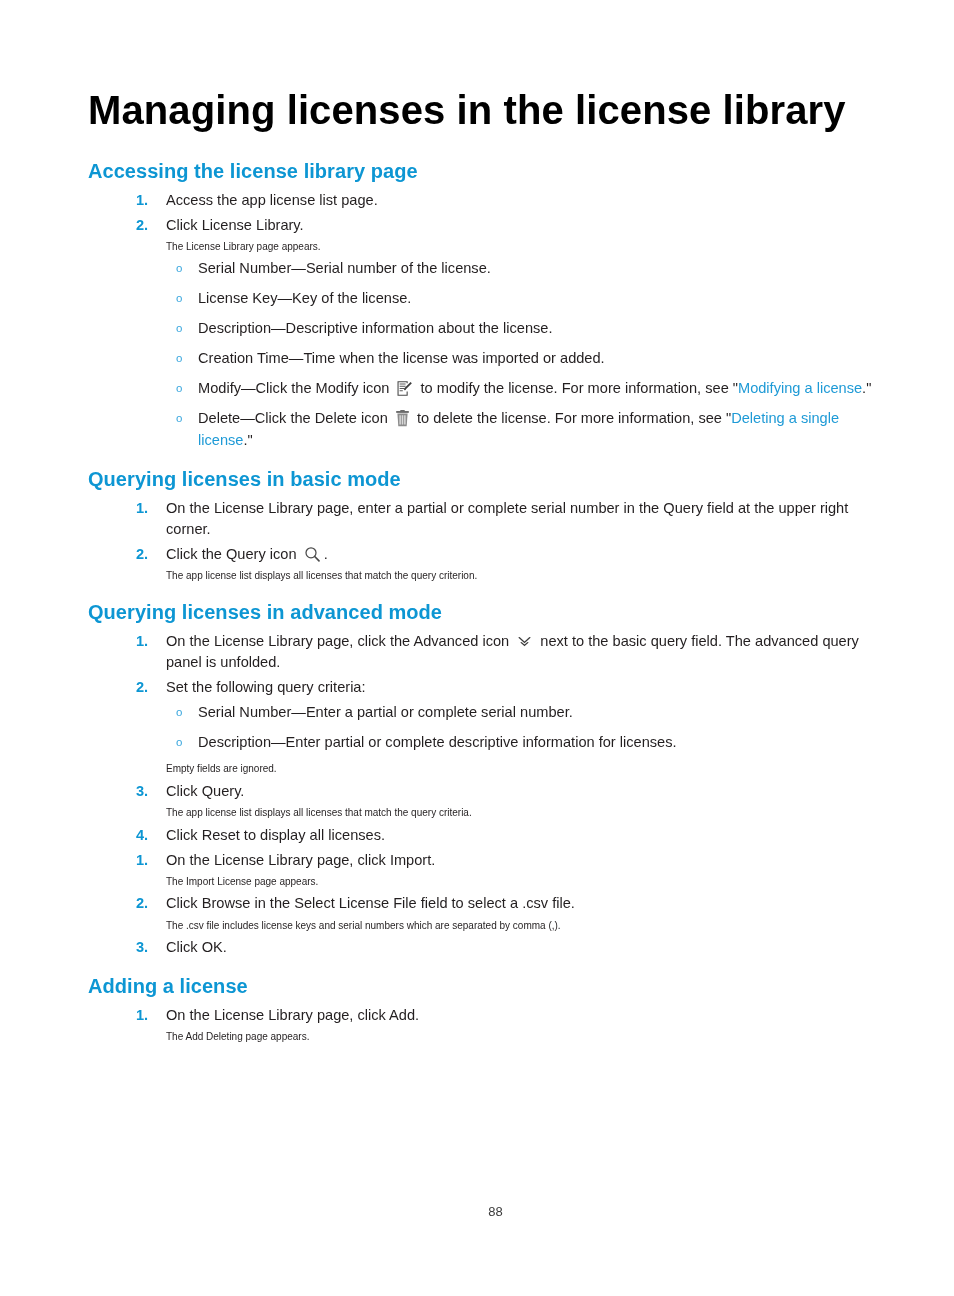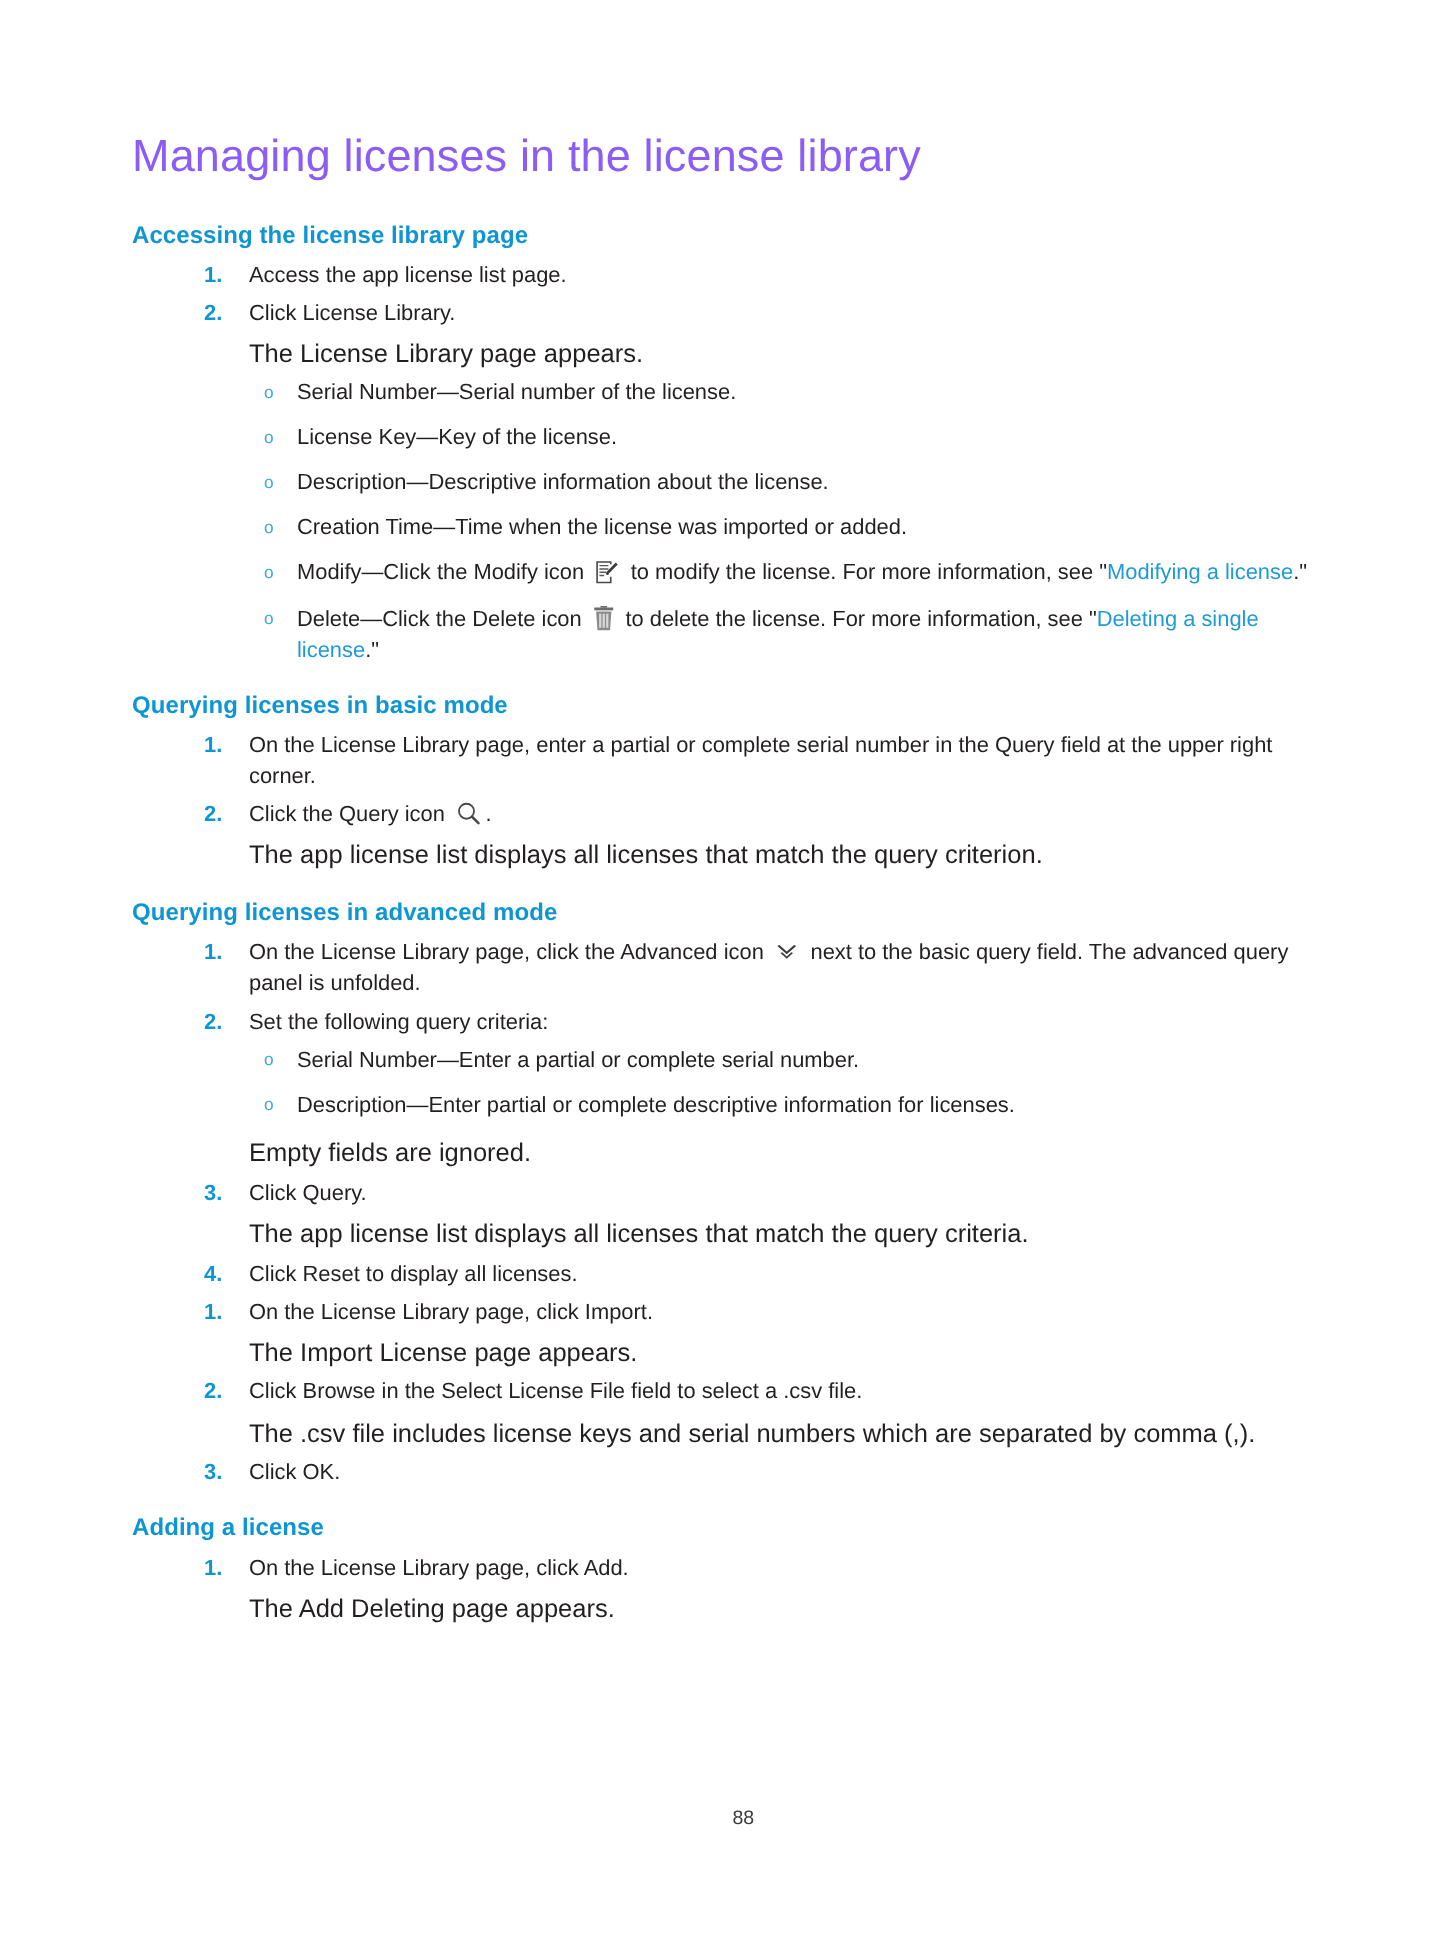--- a/index.html
+++ b/index.html
@@ -19,29 +19,29 @@
     position: absolute;
     left: 0; top: 0;
     width: 954px;
     height: 1296px;
     box-sizing: border-box;
     padding: 88px 80px 0 88px;
   }
 
   
   .doc-title {
-    font-size: 30px;
-    font-weight: 400;
-    color: #8b5cf6;
+    font-size: 40px;
+    font-weight: 700;
+    color: #000000;
     letter-spacing: 0.1px;
     margin: 0 0 26px 0;
     line-height: 1.12;
   }
   .h2 {
-    font-size: 16px;
+    font-size: 20px;
     font-weight: 700;
     color: #0d96d3;
     margin: 0 0 7px 0;
     line-height: 1.2;
     letter-spacing: 0.05px;
   }
   .h2.spaced { margin-top: 16px; }
 
   
   ol.steps {
@@ -61,21 +61,21 @@
     left: 48px;
     top: 0;
     width: 22px;
     text-align: left;
     color: #0d96d3;
     font-weight: 700;
     font-size: 14.6px;
   }
   .sub {
     padding-left: 78px;
-    font-size: 17px;
+    font-size: 10px;
     line-height: 1.45;
     margin-bottom: 4px;
   }
   .sub.tight { margin-bottom: 3px; }
 
   ul.bullets {
     list-style: none;
     margin: 0 0 2px 0;
     padding: 0;
   }

